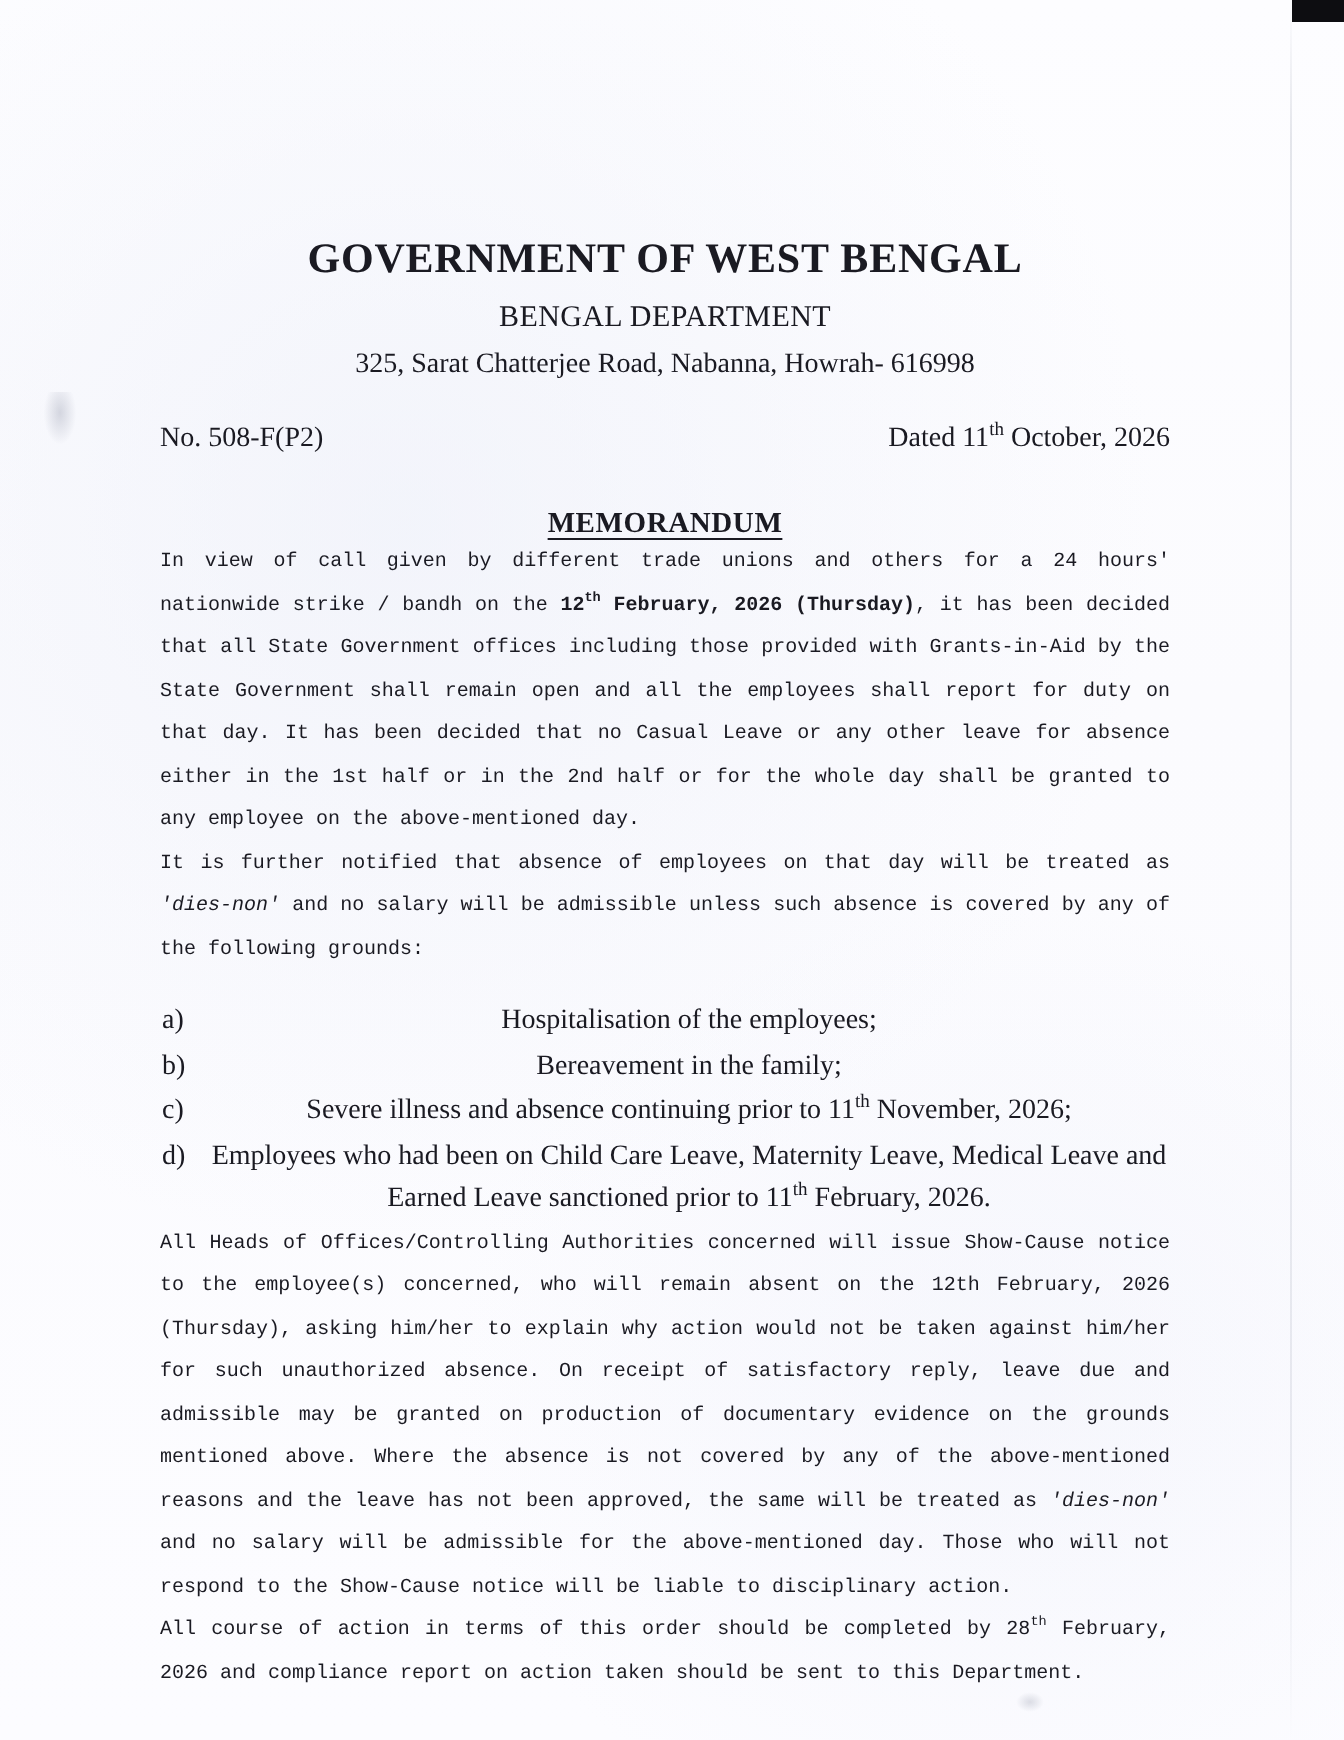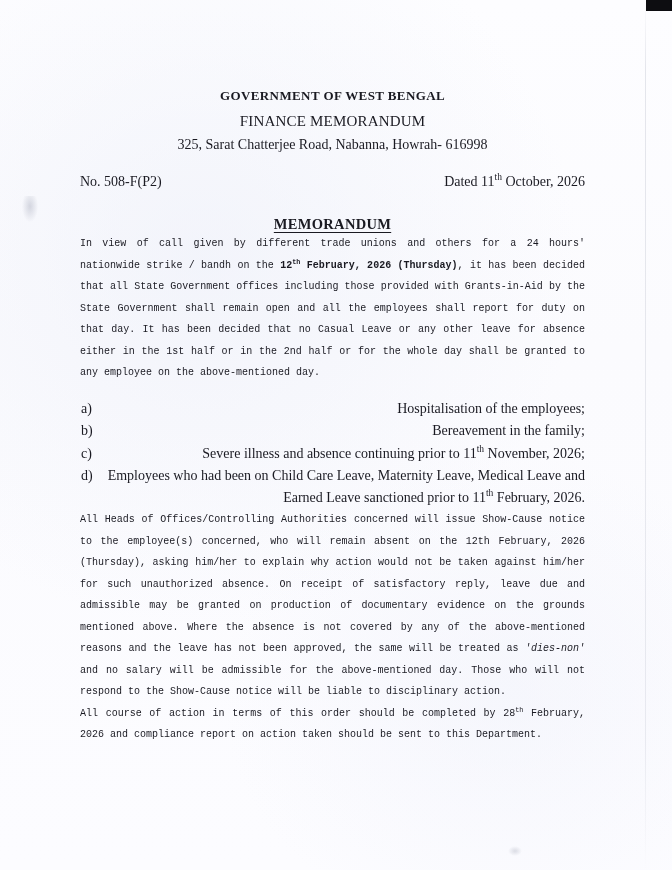--- a/index.html
+++ b/index.html
@@ -69,23 +69,23 @@
     position: absolute;
     left: 80px;
     top: 0;
     width: 505px;
   }
 
   
   .org-title {
     text-align: center;
     font-weight: bold;
-    font-size: 13px;
+    font-size: 21px;
     letter-spacing: 0.4px;
-    margin-top: 88px;
+    margin-top: 117px;
   }
   .dept {
     text-align: center;
     font-size: 15px;
     margin-top: 9px;
     letter-spacing: 0.2px;
   }
   .branch {
     text-align: center;
     font-size: 14px;
@@ -152,48 +152,49 @@
     margin-bottom: 1px;
   }
   .grounds .marker {
     width: 24px;
     flex: 0 0 24px;
     padding-left: 1px;
     box-sizing: border-box;
   }
   .grounds .gtext {
     flex: 1;
-    text-align: right;
+    text-align: center;
   }
 </style>
 </head>
 <body>
 
 <div class="page">
   <div class="scan-tint"></div>
   <div class="edge-right"></div>
   <div class="corner-artifact"></div>
   <div class="smudge-a"></div>
   <div class="smudge-b"></div>
 
   <div class="content">
 
     <div class="org-title">GOVERNMENT OF WEST BENGAL</div>
-    <div class="dept">FINANCE MEMORANDUM</div>
+    <div class="dept">BENGAL DEPARTMENT</div>
     <div class="address">325, Sarat Chatterjee Road, Nabanna, Howrah- 616998</div>
 
     <div class="refline">
       <span>No. 508-F(P2)</span>
       <span><span>Dated 11</span><sup>th</sup><span> October, 2026</span></span>
     </div>
 
     <div class="memo-title">MEMORANDUM</div>
 
     <p class="body p1"><span>In view of call given by different trade unions and others for a 24 hours' nationwide strike / bandh on the </span><span class="b"><span>12</span><sup>th</sup><span> February, 2026 (Thursday)</span></span><span>, it has been decided that all State Government offices including those provided with Grants-in-Aid by the State Government shall remain open and all the employees shall report for duty on that day. It has been decided that no Casual Leave or any other leave for absence either in the 1st half or in the 2nd half or for the whole day shall be granted to any employee on the above-mentioned day.</span></p>
 
+    <p class="body p2"><span>It is further notified that absence of employees on that day will be treated as </span><span class="i">'dies-non'</span><span> and no salary will be admissible unless such absence is covered by any of the following grounds:</span></p>
 
     <ul class="grounds">
       <li>
         <span class="marker">a)</span>
         <span class="gtext"><span>Hospitalisation of the employees;</span><sup></sup><span></span></span>
       </li>
       <li>
         <span class="marker">b)</span>
         <span class="gtext"><span>Bereavement in the family;</span><sup></sup><span></span></span>
       </li>

